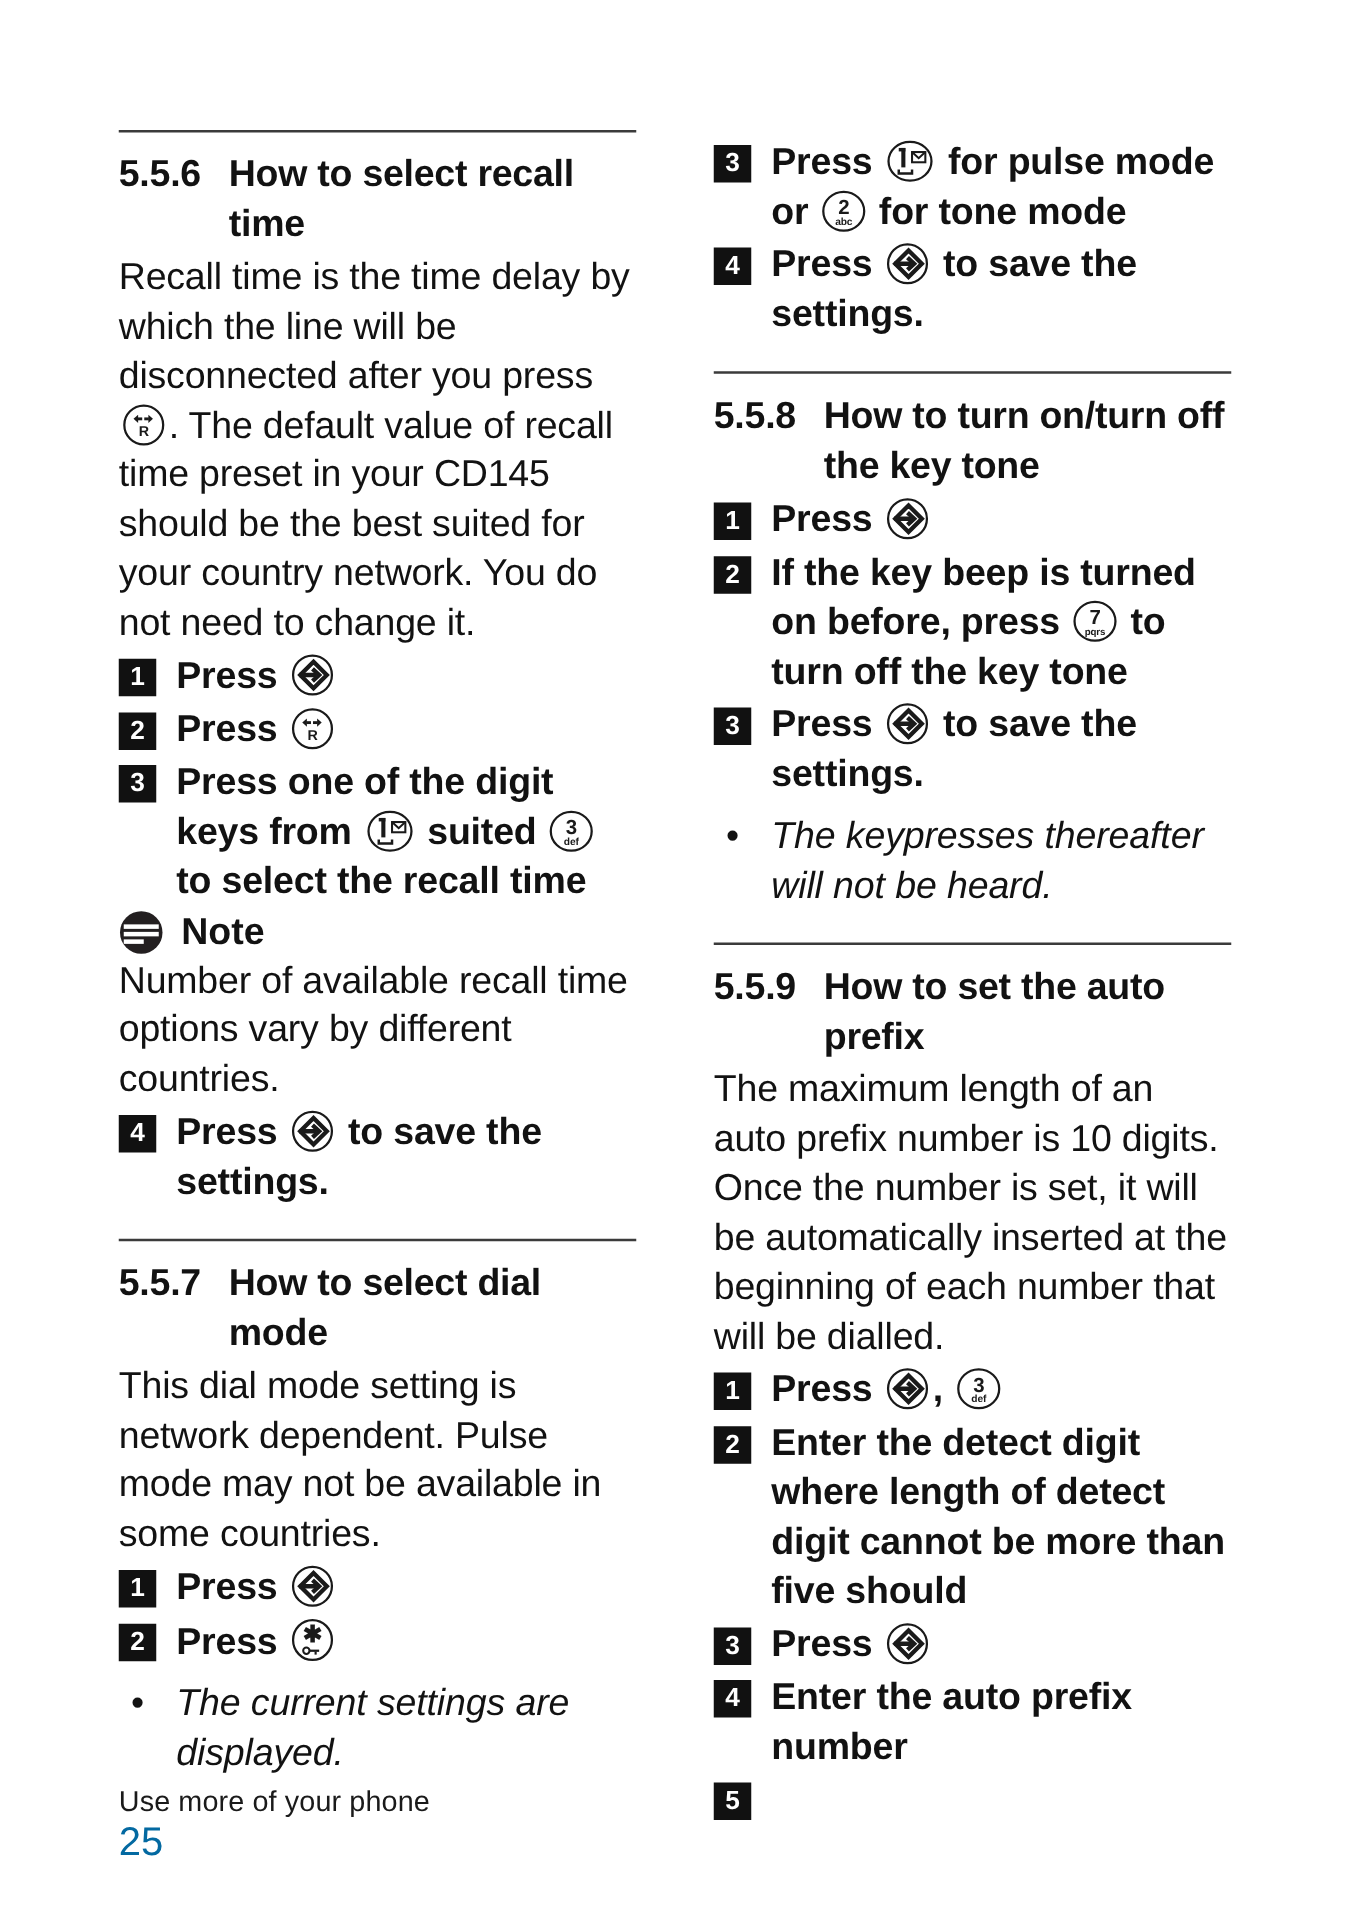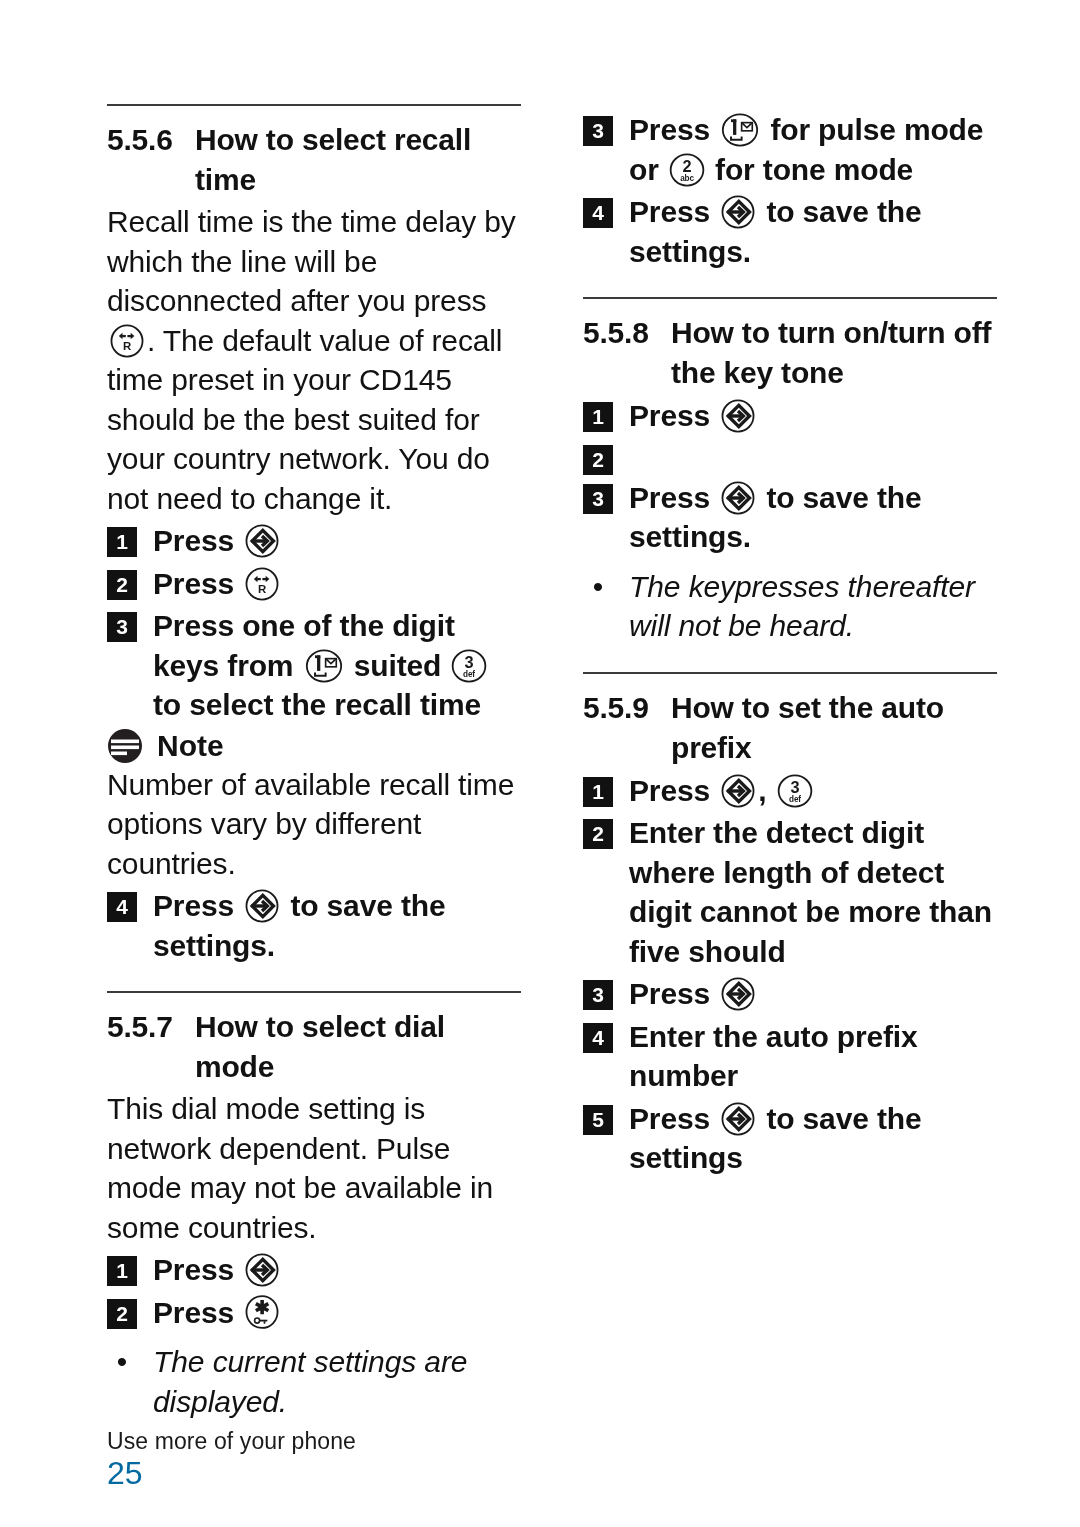--- a/index.html
+++ b/index.html
@@ -12,21 +12,21 @@
     width: 1080px;
     height: 1527px;
     font-family: "Liberation Sans", sans-serif;
     color: #121212;
     position: relative;
     overflow: hidden;
   }
 
   .page {
     position: absolute;
-    left: 12px; top: 0;
+    left: 0; top: 0;
     width: 904px;
     height: 1527px;
   }
 
   .columns {
     position: absolute;
     left: 95px;
     top: 104px;
     width: 890px;
     display: flex;
@@ -356,20 +356,25 @@
       <div class="step">
         <span class="badge">1</span>
         <span class="step-text"><span>Press</span>
           <span class="keyicon"><svg width="36" height="36" viewBox="0 0 44 44">
                 <use href="#sym-menu-ok"></use>
               </svg></span></span>
       </div>
 
       <div class="step">
         <span class="badge">2</span>
+        <span class="step-text"><span>If the key beep is turned on before, press</span>
+          <span class="keyicon"><svg width="36" height="36" viewBox="0 0 44 44">
+                <use href="#sym-key7"></use>
+              </svg></span>
+          <span>to turn off the key tone</span></span>
       </div>
 
       <div class="step">
         <span class="badge">3</span>
         <span class="step-text"><span>Press</span>
           <span class="keyicon"><svg width="36" height="36" viewBox="0 0 44 44">
                 <use href="#sym-menu-ok"></use>
               </svg></span>
           <span>to save the settings.</span></span>
       </div>
@@ -379,20 +384,21 @@
         <span class="btext">The keypresses thereafter will not be heard.</span>
       </div>
 
       <hr class="rule spaced">
 
       <div class="heading">
         <span class="num">5.5.9</span>
         <span class="htext">How to set the auto prefix</span>
       </div>
 
+      <p class="body">The maximum length of an auto prefix number is 10 digits. Once the number is set, it will be automatically inserted at the beginning of each number that will be dialled.</p>
 
       <div class="step">
         <span class="badge">1</span>
         <span class="step-text"><span>Press</span>
           <span class="keyicon"><svg width="36" height="36" viewBox="0 0 44 44">
                 <use href="#sym-menu-ok"></use>
               </svg></span><span>,</span>
           <span class="keyicon"><svg width="36" height="36" viewBox="0 0 44 44">
                 <use href="#sym-key3"></use>
               </svg></span></span>
@@ -411,25 +417,20 @@
               </svg></span></span>
       </div>
 
       <div class="step">
         <span class="badge">4</span>
         <span class="step-text">Enter the auto prefix number</span>
       </div>
 
       <div class="step">
         <span class="badge">5</span>
-        <span class="step-text"><span>Press</span>
-          <span class="keyicon"><svg width="36" height="36" viewBox="0 0 44 44">
-                <use href="#sym-menu-ok"></use>
-              </svg></span>
-          <span>to save the settings</span></span>
       </div>
 
     </div>
   </div>
 
   <div class="footer">
     <span class="footer-left">Use more of your phone</span>
     <span class="footer-right">25</span>
   </div>
 </div>

